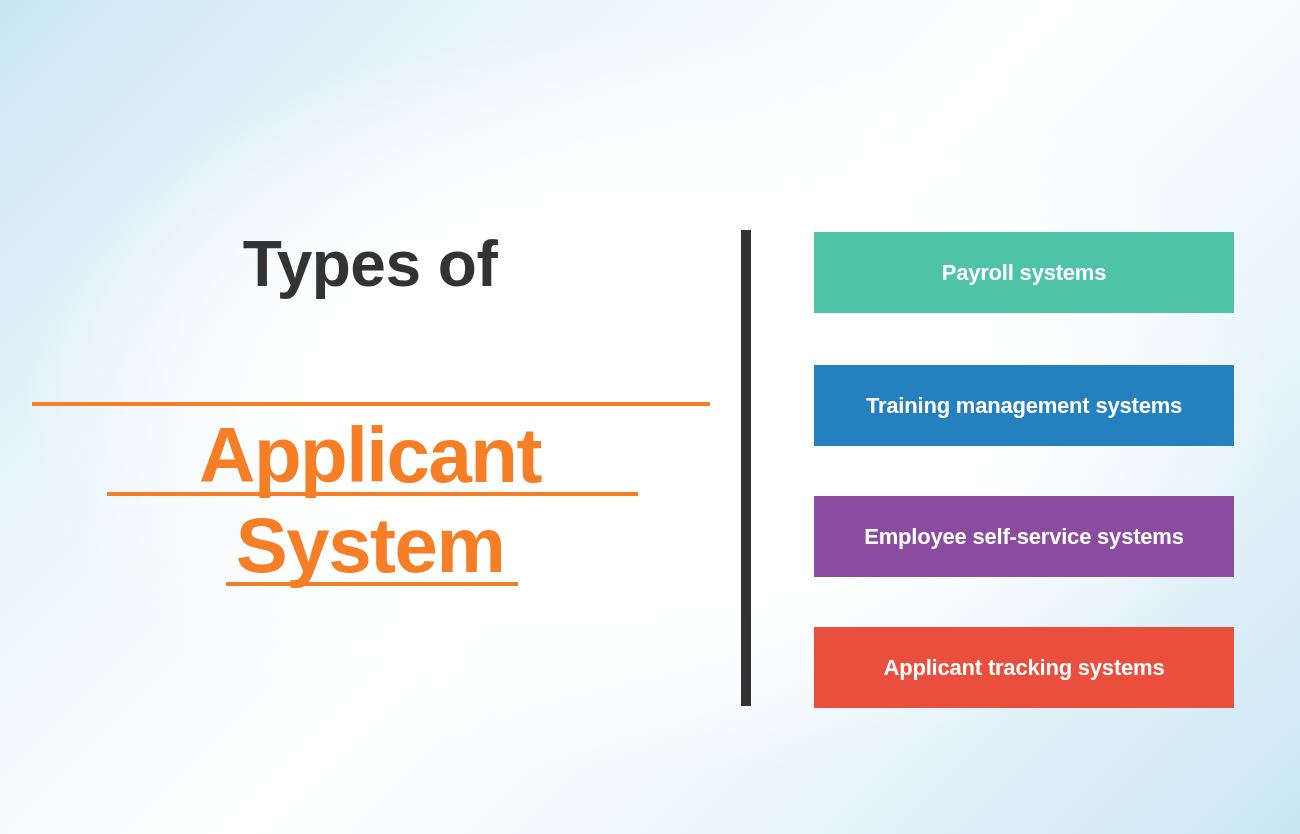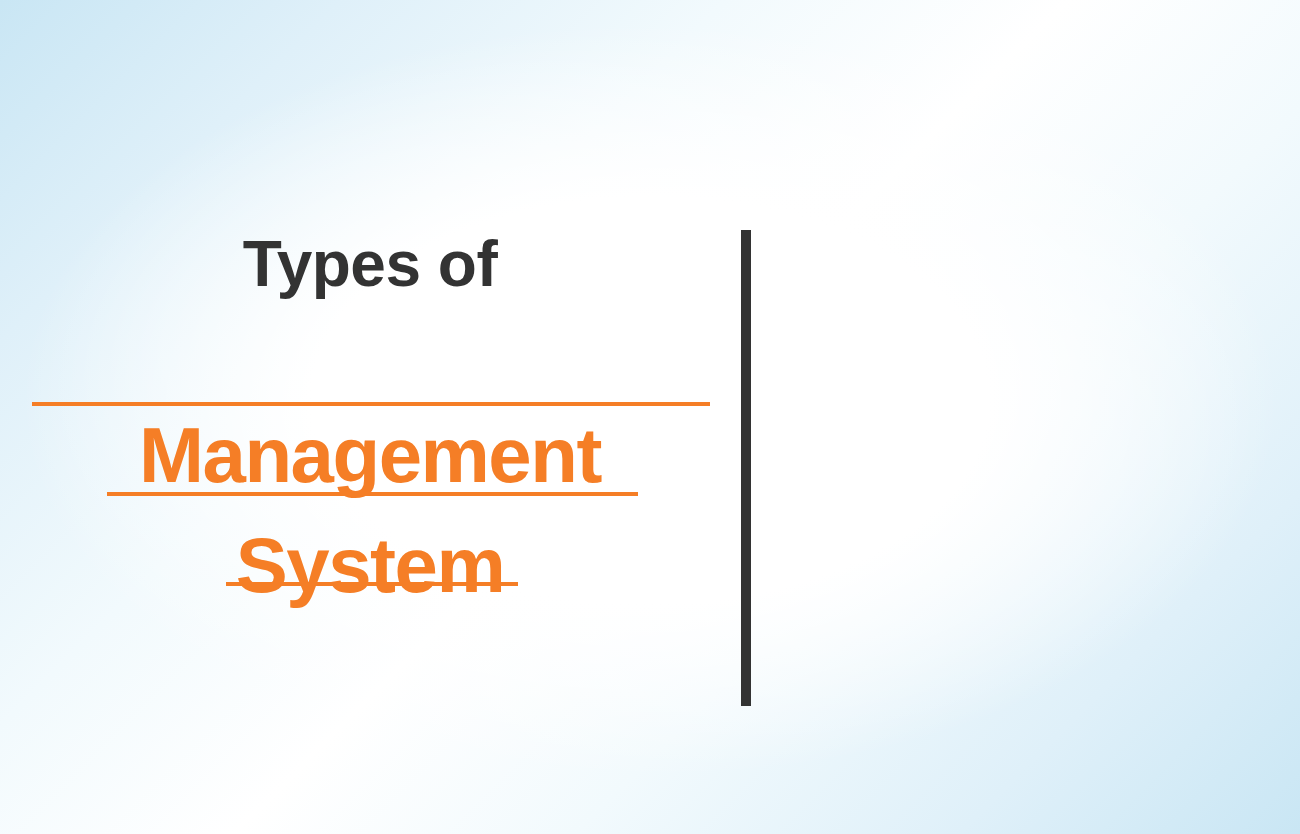--- a/index.html
+++ b/index.html
@@ -130,24 +130,43 @@
 <body>
 
 <div id="slide">
 
   <div id="title-block">
 
     <div class="title-line" id="line-types" style="color: rgb(51, 51, 51);">Types of</div>
 
     <div class="title-underline" id="ul-1" style="background-color: rgb(245, 126, 38);"></div>
 
-    <div class="title-line title-orange" id="line-mgmt" style="color: rgb(245, 126, 38);">Management</div>
+    <div class="title-line title-orange" id="line-mgmt" style="color: rgb(245, 126, 38);">Applicant</div>
     <div class="title-underline" id="ul-2" style="background-color: rgb(245, 126, 38);"></div>
 
-    <div class="title-line title-orange" id="line-system" style="color: rgb(245, 126, 38); margin-top: 20px;">System</div>
+    <div class="title-line title-orange" id="line-system" style="color: rgb(245, 126, 38);">System</div>
     <div class="title-underline" id="ul-3" style="background-color: rgb(245, 126, 38);"></div>
 
   </div>
 
   <div id="divider" style="background-color: rgb(51, 51, 51);"></div>
 
+  <div id="cards">
+
+    <div class="card" id="card-0" style="background-color: rgb(79, 195, 168);">
+      <span class="card-label">Payroll systems</span>
+    </div>
+
+    <div class="card" id="card-1" style="background-color: rgb(37, 128, 191);">
+      <span class="card-label">Training management systems</span>
+    </div>
+
+    <div class="card" id="card-2" style="background-color: rgb(139, 76, 160);">
+      <span class="card-label">Employee self-service systems</span>
+    </div>
+
+    <div class="card" id="card-3" style="background-color: rgb(234, 78, 61);">
+      <span class="card-label">Applicant tracking systems</span>
+    </div>
+
+  </div>
 
 </div>
 
 </body></html>

